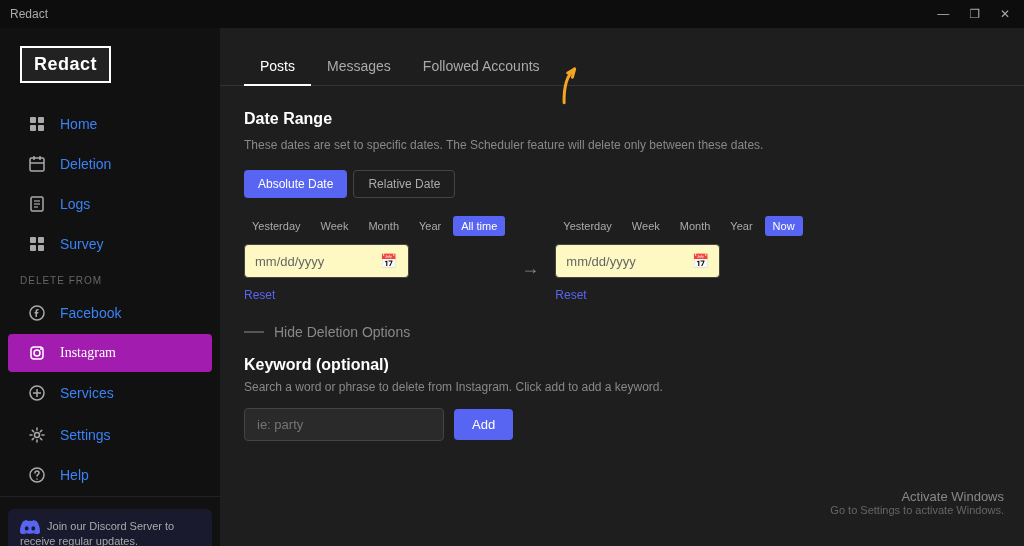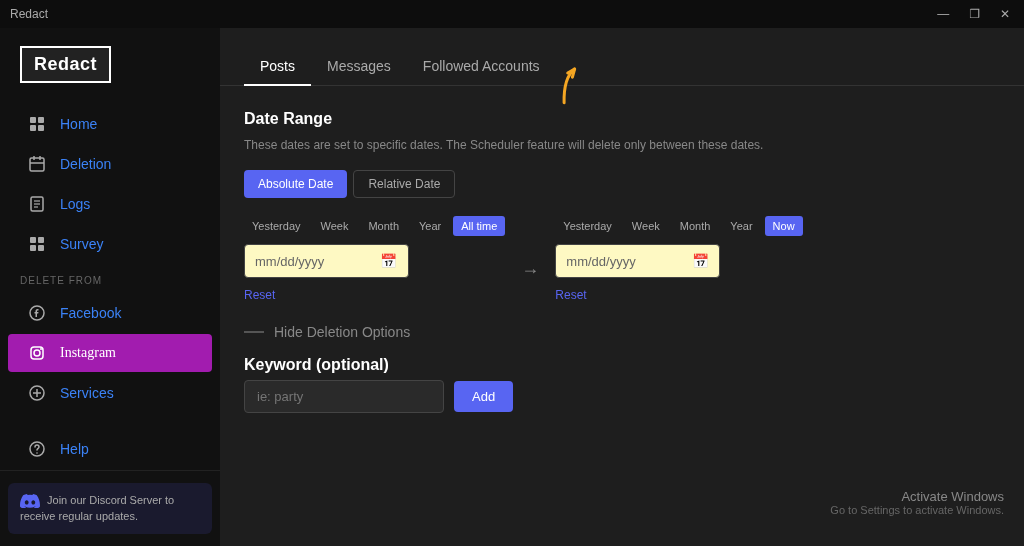--- a/index.html
+++ b/index.html
@@ -443,20 +443,29 @@
             <circle cx="8" cy="8" r="7" stroke="#aaa" stroke-width="1.5"></circle>
             <line x1="8" y1="4" x2="8" y2="12" stroke="#aaa" stroke-width="1.5"></line>
             <line x1="4" y1="8" x2="12" y2="8" stroke="#aaa" stroke-width="1.5"></line>
           </svg>
         </span>
         <span>Services</span>
       </div>
     </div>
 
     <div>
+      <div class="nav-item">
+        <span class="nav-icon svg-icon">
+          <svg width="16" height="16" viewBox="0 0 16 16" fill="none">
+            <circle cx="8" cy="8" r="2.5" stroke="#aaa" stroke-width="1.5"></circle>
+            <path d="M8 1v2M8 13v2M1 8h2M13 8h2M3.2 3.2l1.4 1.4M11.4 11.4l1.4 1.4M3.2 12.8l1.4-1.4M11.4 4.6l1.4-1.4" stroke="#aaa" stroke-width="1.5" stroke-linecap="round"></path>
+          </svg>
+        </span>
+        <span>Settings</span>
+      </div>
       <div class="nav-item">
         <span class="nav-icon svg-icon">
           <svg width="16" height="16" viewBox="0 0 16 16" fill="none">
             <circle cx="8" cy="8" r="7" stroke="#aaa" stroke-width="1.5"></circle>
             <path d="M6 6C6 4.9 6.9 4 8 4s2 .9 2 2c0 1-1 1.5-1.5 2-.4.4-.5.7-.5 1" stroke="#aaa" stroke-width="1.5" stroke-linecap="round"></path>
             <circle cx="8" cy="12" r="0.8" fill="#aaa"></circle>
           </svg>
         </span>
         <span>Help</span>
       </div>
@@ -537,20 +546,21 @@
           <span class="reset-link">Reset</span>
         </div>
       </div>
 
       <div class="section-divider">
         <div class="divider-line"></div>
         <span style="cursor:pointer;">Hide Deletion Options</span>
       </div>
 
       <div class="keyword-title">Keyword (optional)</div>
+      <div class="keyword-desc">Search a word or phrase to delete from Instagram. Click add to add a keyword.</div>
       <div class="keyword-input-row">
         <input class="keyword-input" type="text" placeholder="ie: party" style="">
         <button class="add-btn">Add</button>
       </div>
     </div>
   </div>
 </div>
 
 <div class="activate-windows">
   <div class="activate-windows-title">Activate Windows</div>

